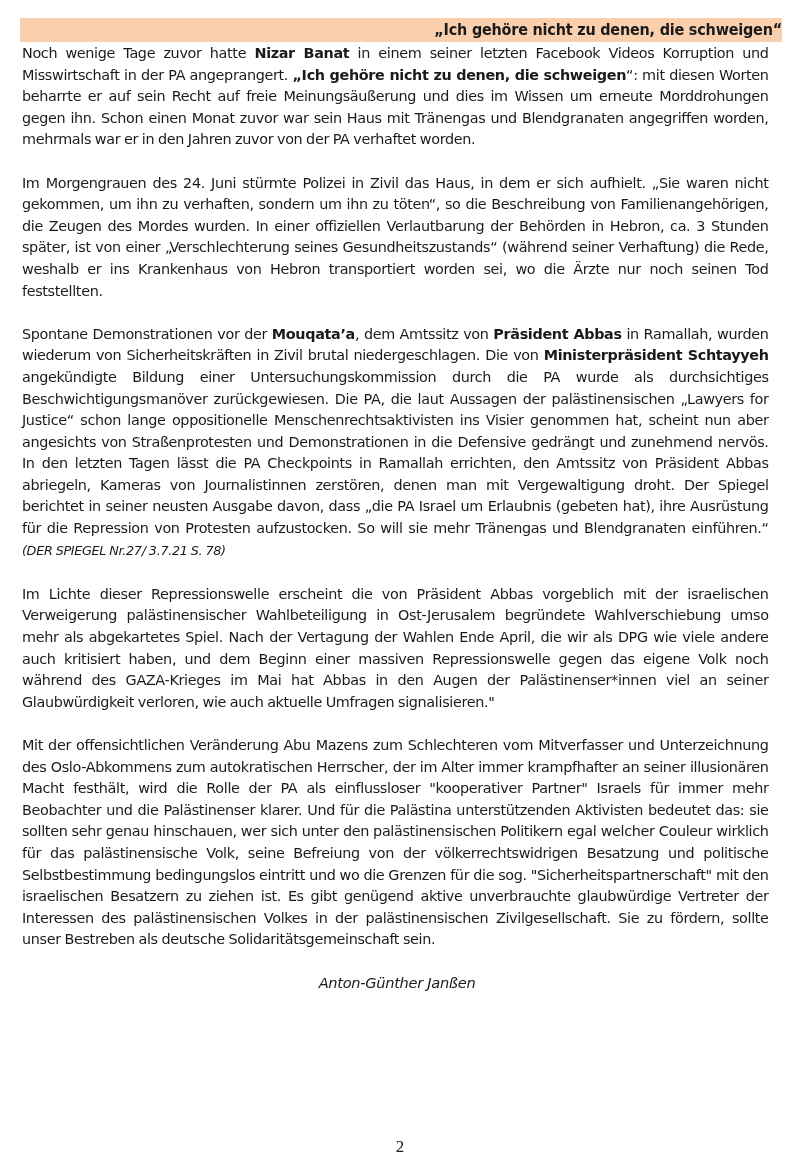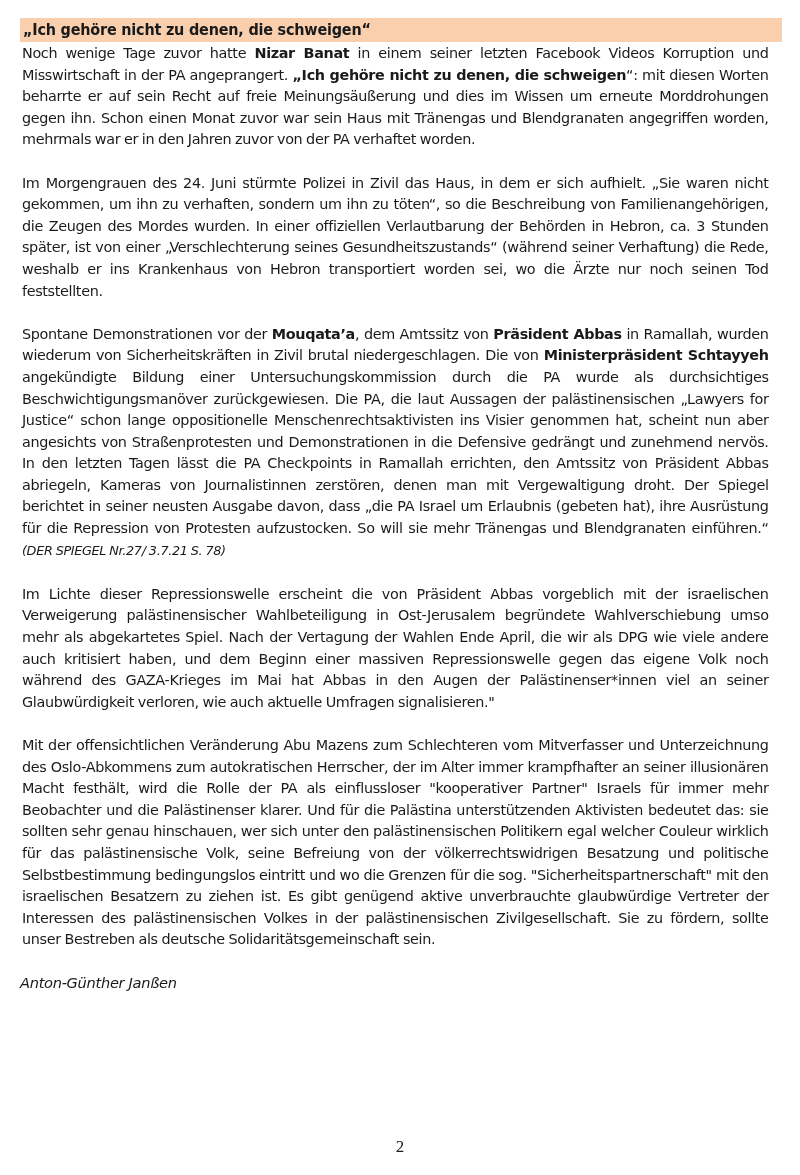--- a/index.html
+++ b/index.html
@@ -23,37 +23,38 @@
   }
   .heading {
     background: #f9cfae;
     font-weight: bold;
     font-size: 16px;
     line-height: 24px;
     padding: 0 0 0 3px;
     margin: 0;
     letter-spacing: -0.2px;
     font-stretch: condensed;
+    text-align: right;
   }
   .para {
     font-size: 14.6px;
     line-height: 21.6px;
     text-align: justify;
     margin: 0 0 21.6px 0;
     padding: 0 2px 0 2px;
     letter-spacing: -0.35px;
     word-spacing: -0.5px;
     transform: scaleX(0.985);
     transform-origin: left top;
   }
   .para.first { margin-top: 0; }
   .para b { font-weight: bold; }
   .para i.cite { font-style: italic; font-size: 13px; }
   .signature {
-    text-align: left;
+    text-align: center;
     font-style: italic;
     font-size: 14.6px;
     line-height: 22px;
     margin-top: 2px;
     padding-right: 8px;
     letter-spacing: -0.3px;
   }
   .page-number {
     position: absolute;
     left: 0;

